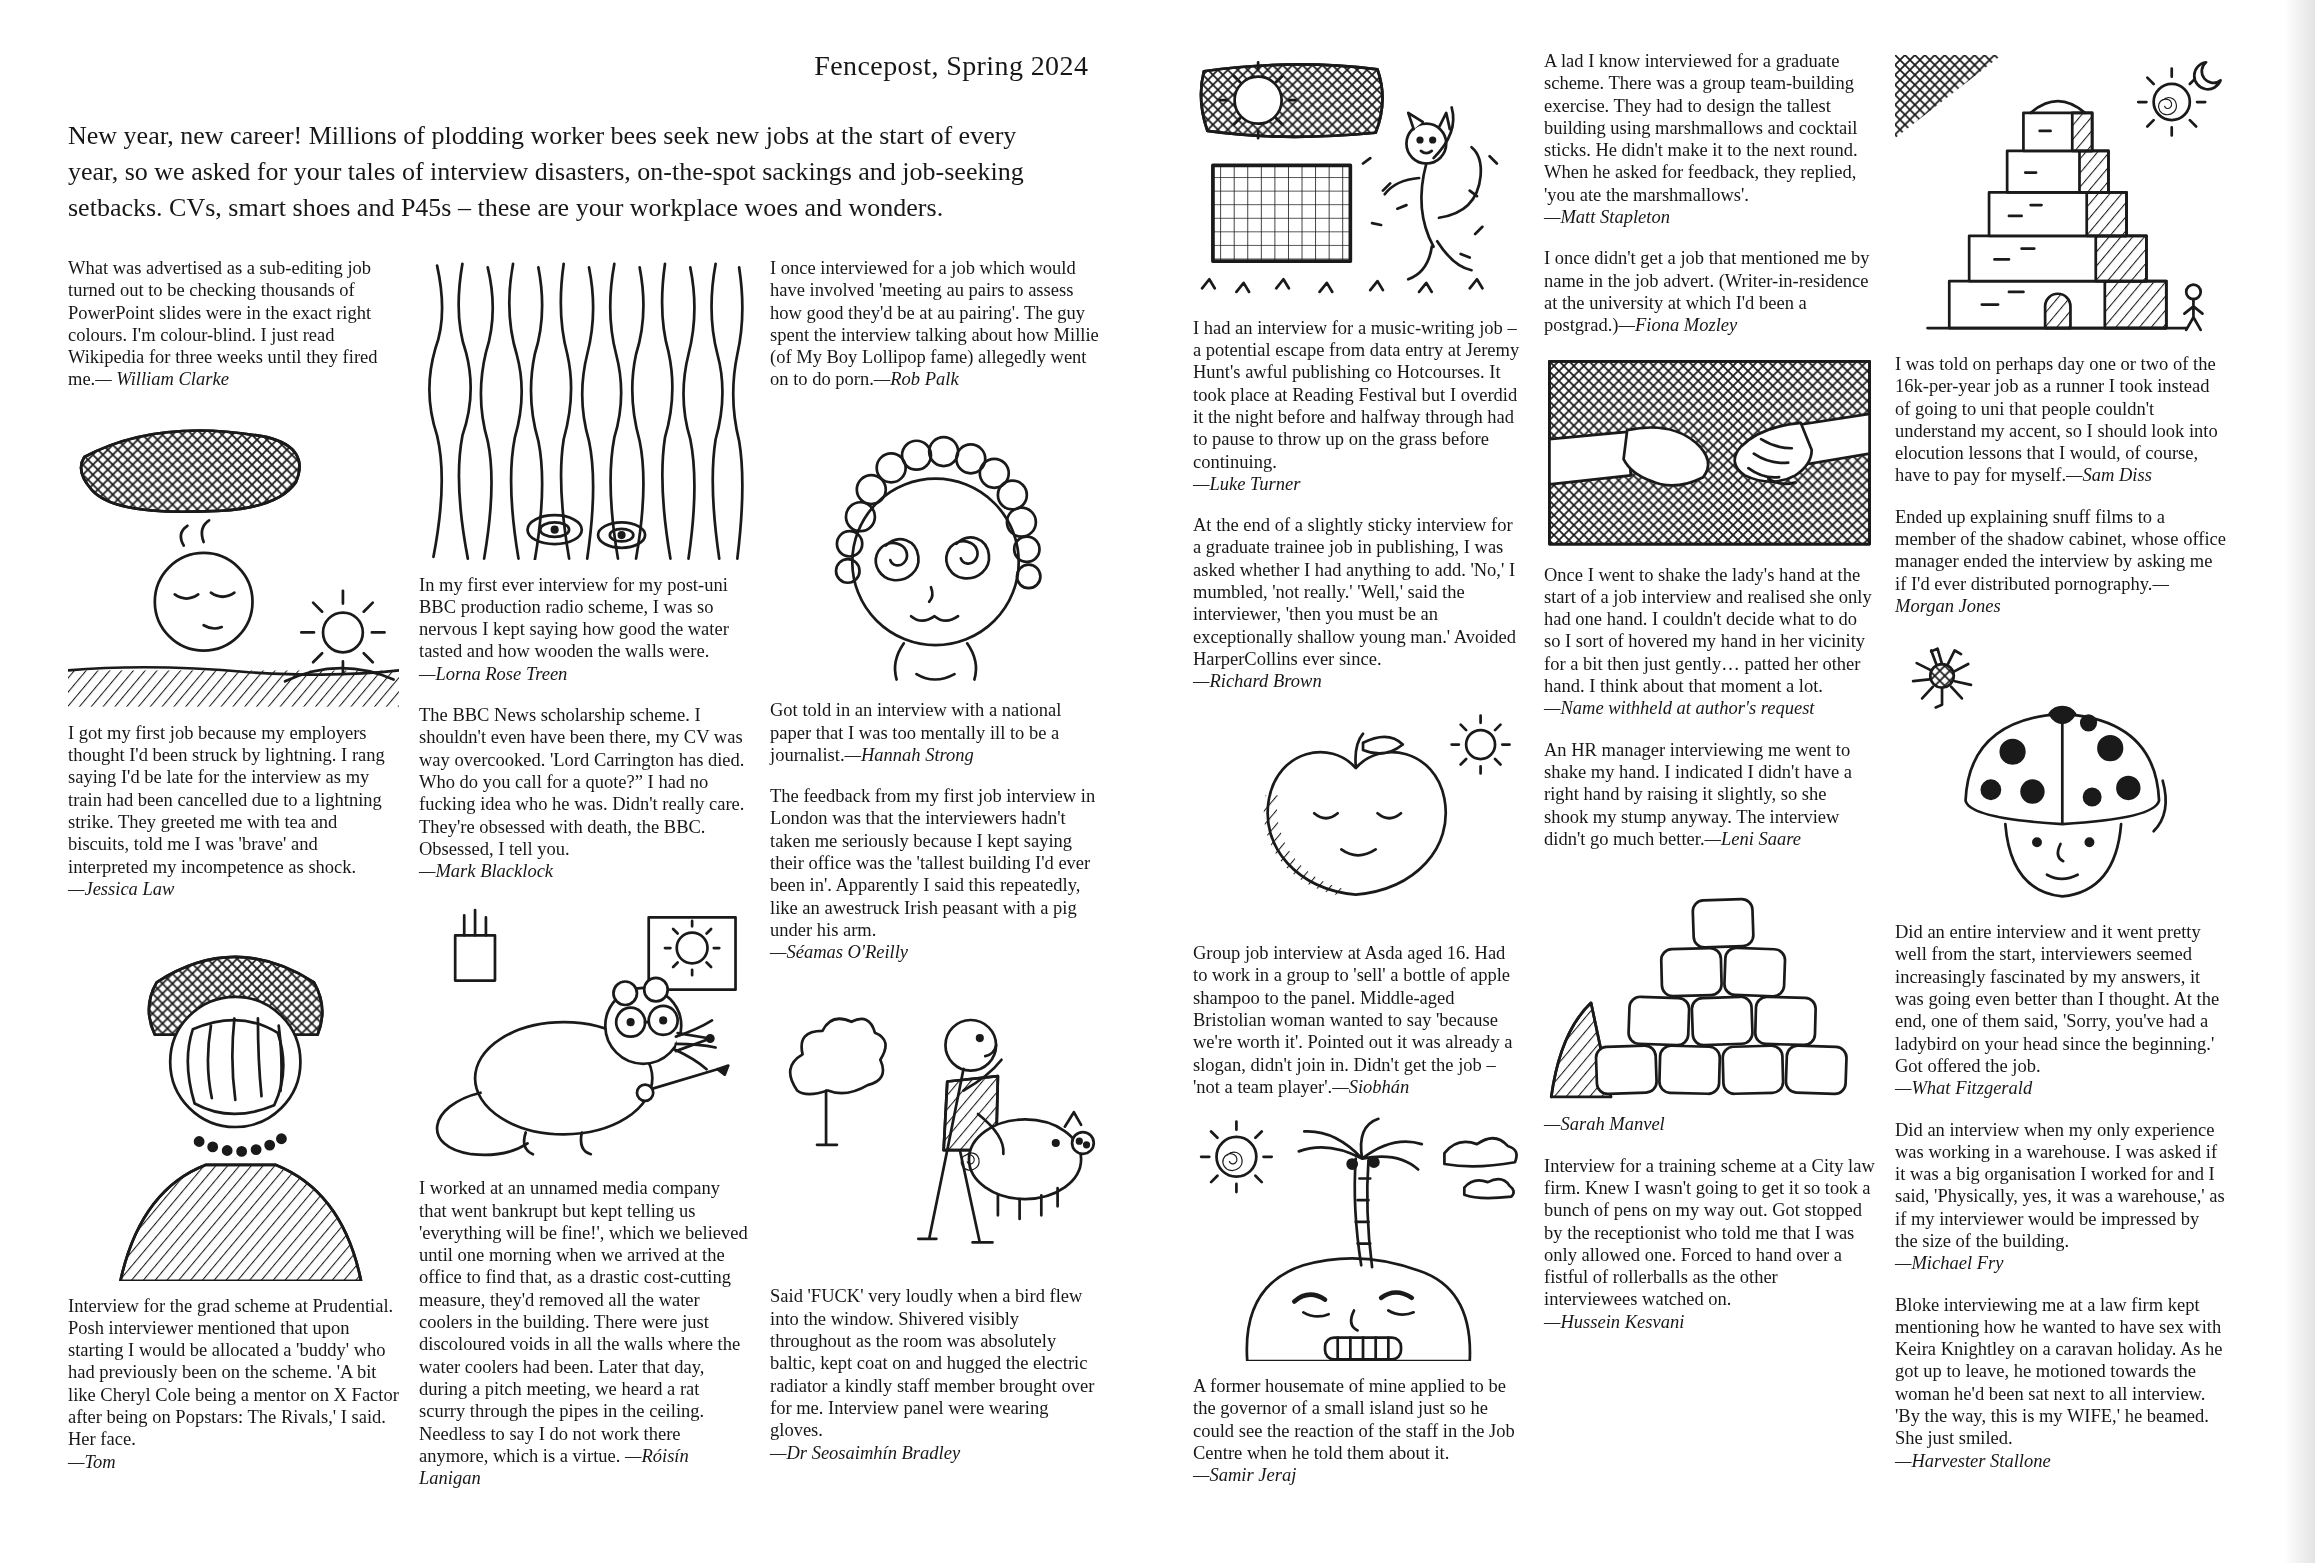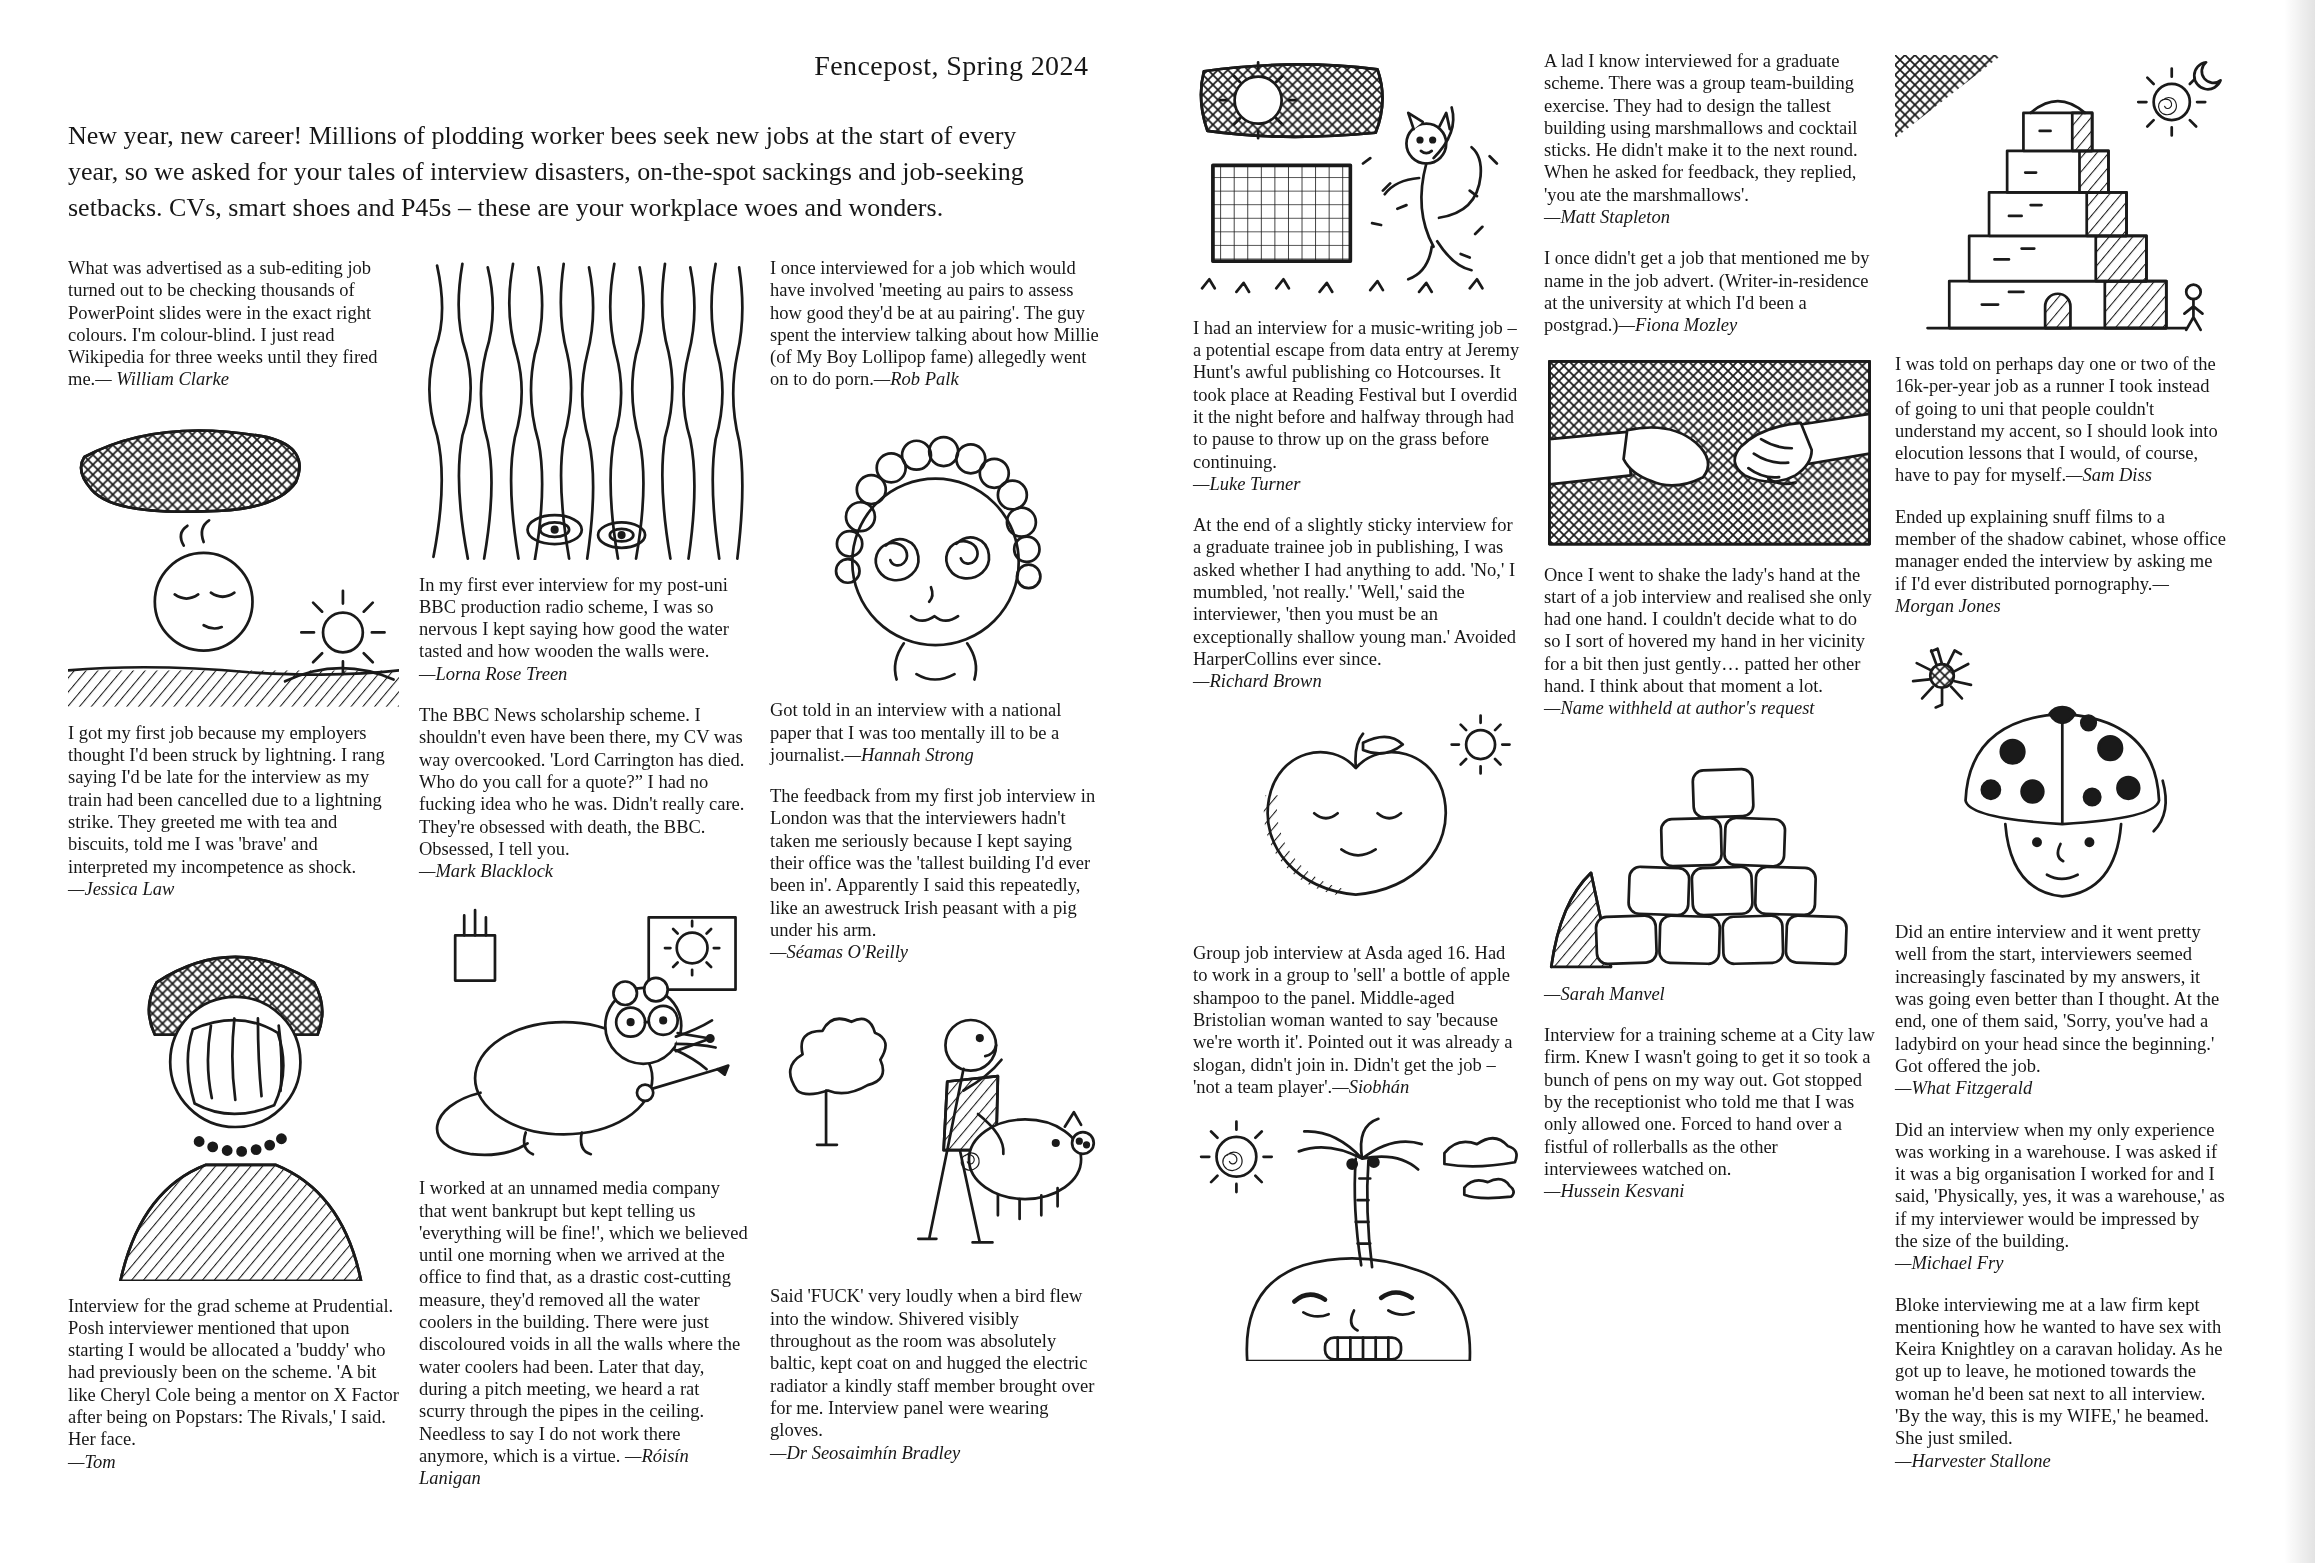--- a/index.html
+++ b/index.html
@@ -274,20 +274,21 @@
             <rect x="146" y="244" width="84" height="24" rx="10" fill="#fff"></rect>
             <path d="M160,244 v24 M174,244 v24 M188,244 v24 M202,244 v24 M216,244 v24"></path>
             <path d="M186,164 Q176,100 180,46 M198,166 Q190,104 194,48"></path>
             <path d="M182,140 h14 M180,116 h14 M182,92 h12 M184,68 h12"></path>
             <path d="M187,46 q-38,-20 -70,-8 M187,46 q-30,-32 -64,-30 M187,46 q-6,-36 18,-44 M187,46 q34,-26 66,-16 M187,46 q40,-8 62,12"></path>
             <circle cx="176" cy="52" r="5" fill="#1a1a1a"></circle>
               <circle cx="200" cy="50" r="5" fill="#1a1a1a"></circle>
           </svg>
         </div>
 
+        <p class="story"><span>A former housemate of mine applied to be the governor of a small island just so he could see the reaction of the staff in the Job Centre when he told them about it.</span><span class="attr blk">—Samir Jeraj</span></p>
       </div>
 
       <div class="col">
         <p class="story"><span>A lad I know interviewed for a graduate scheme. There was a group team-building exercise. They had to design the tallest building using marshmallows and cocktail sticks. He didn't make it to the next round. When he asked for feedback, they replied, 'you ate the marshmallows'.</span><span class="attr blk">—Matt Stapleton</span></p>
 
         <p class="story"><span>I once didn't get a job that mentioned me by name in the job advert. (Writer-in-residence at the university at which I'd been a postgrad.)</span><span class="attr">—Fiona Mozley</span></p>
 
         <div class="illo">
           <svg viewBox="0 0 366 215" fill="none" stroke="#1a1a1a" stroke-width="3">
             <rect x="6" y="6" width="354" height="202" fill="url(#hX)"></rect>
@@ -295,20 +296,21 @@
             <path d="M6,92 L92,84 L96,132 L6,142 Z" fill="#fff"></path>
             <path d="M92,82 q48,-10 76,14 q22,20 8,38 q-32,16 -58,4 q-22,-8 -30,-24 Z" fill="#fff"></path>
             <path d="M360,64 L282,76 L288,120 L360,108 Z" fill="#fff"></path>
             <path d="M284,74 q-44,4 -66,26 q-16,18 4,32 q30,14 56,0 q18,-12 18,-28 Z" fill="#fff"></path>
             <path d="M226,124 q16,12 34,10 M232,108 q18,12 38,10 M240,92 q16,10 34,10 M248,136 q14,8 30,4"></path>
           </svg>
         </div>
 
         <p class="story"><span>Once I went to shake the lady's hand at the start of a job interview and realised she only had one hand. I couldn't decide what to do so I sort of hovered my hand in her vicinity for a bit then just gently… patted her other hand. I think about that moment a lot.</span><span class="attr blk">—Name withheld at author's request</span></p>
 
+        <p class="story"><span>An HR manager interviewing me went to shake my hand. I indicated I didn't have a right hand by raising it slightly, so she shook my stump anyway. The interview didn't go much better.</span><span class="attr">—Leni Saare</span></p>
 
         <div class="illo">
           <svg viewBox="0 0 366 255" fill="none" stroke="#1a1a1a" stroke-width="3">
             <path d="M8,252 Q18,180 52,148 L74,252 Z" fill="url(#hA)"></path>
             <path d="M8,252 Q18,180 52,148 L74,252"></path>
             <rect x="58" y="196" width="66" height="52" rx="12" fill="#fff" transform="rotate(-2 91 222)"></rect>
             <rect x="128" y="196" width="66" height="52" rx="12" fill="#fff" transform="rotate(1.5 161 222)"></rect>
             <rect x="198" y="196" width="66" height="52" rx="12" fill="#fff" transform="rotate(-1.5 231 222)"></rect>
             <rect x="268" y="196" width="66" height="52" rx="12" fill="#fff" transform="rotate(2 301 222)"></rect>
             <rect x="94" y="142" width="66" height="52" rx="12" fill="#fff" transform="rotate(2 127 168)"></rect>

